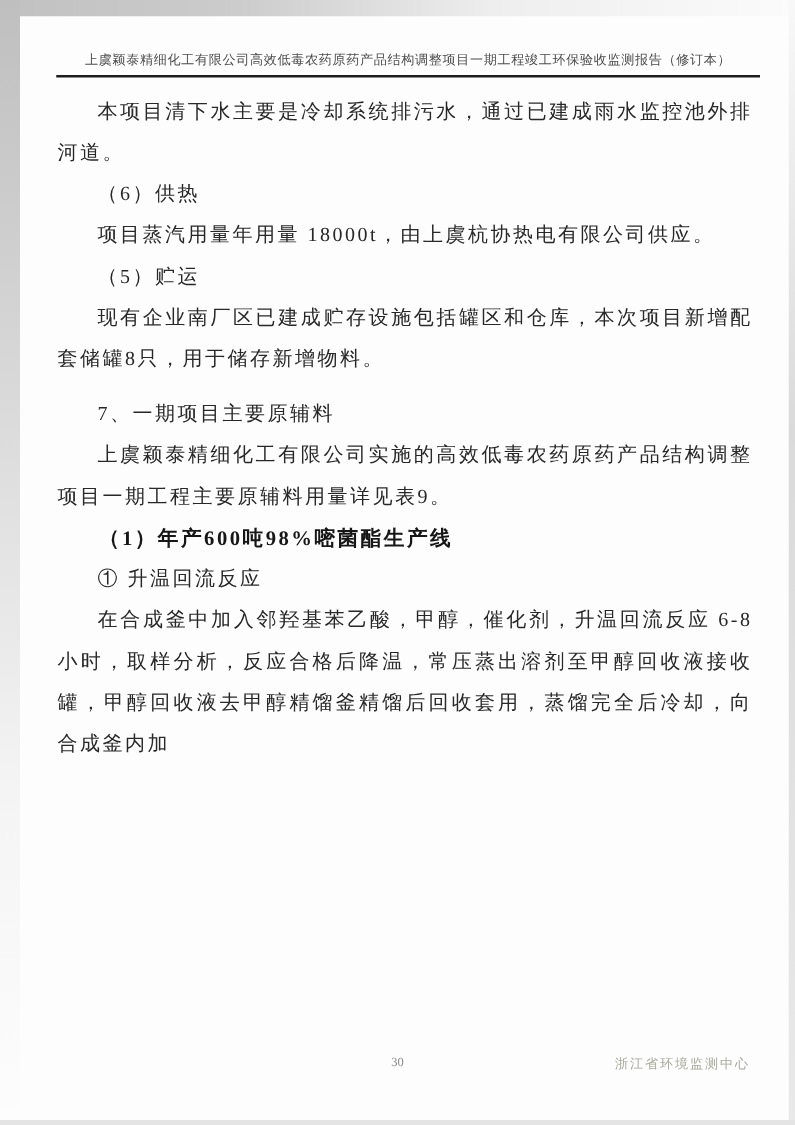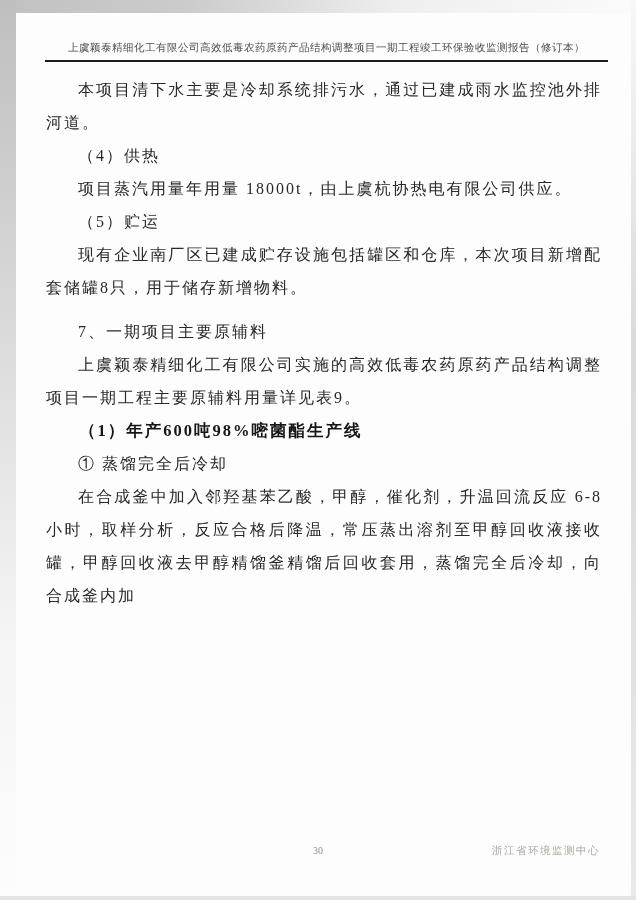--- a/index.html
+++ b/index.html
@@ -54,27 +54,27 @@
 
   <div class="scan-edge-top"></div>
   <div class="scan-edge-left"></div>
   <div class="scan-edge-right"></div>
   <div class="scan-edge-bottom"></div>
 
   <div class="doc-header">上虞颖泰精细化工有限公司高效低毒农药原药产品结构调整项目一期工程竣工环保验收监测报告（修订本）</div>
 
   <div class="doc-body">
     <p class="indent">本项目清下水主要是冷却系统排污水，通过已建成雨水监控池外排河道。</p>
-    <p class="indent">（4）供热</p>
+    <p class="indent">（6）供热</p>
     <p class="indent">项目蒸汽用量年用量 18000t，由上虞杭协热电有限公司供应。</p>
     <p class="indent">（5）贮运</p>
     <p class="indent">现有企业南厂区已建成贮存设施包括罐区和仓库，本次项目新增配套储罐8只，用于储存新增物料。</p>
     <p class="indent sec-gap-lg">7、一期项目主要原辅料</p>
     <p class="indent">上虞颖泰精细化工有限公司实施的高效低毒农药原药产品结构调整项目一期工程主要原辅料用量详见表9。</p>
     <p class="indent bold-head">（1）年产600吨98%嘧菌酯生产线</p>
-    <p class="indent">① 蒸馏完全后冷却</p>
+    <p class="indent">① 升温回流反应</p>
     <p class="indent">在合成釜中加入邻羟基苯乙酸，甲醇，催化剂，升温回流反应 6-8 小时，取样分析，反应合格后降温，常压蒸出溶剂至甲醇回收液接收罐，甲醇回收液去甲醇精馏釜精馏后回收套用，蒸馏完全后冷却，向合成釜内加</p>
   </div>
 
   <div class="footer-pagenum">30</div>
   <div class="footer-org">浙江省环境监测中心</div>
 
 </div>
 
 </body></html>

